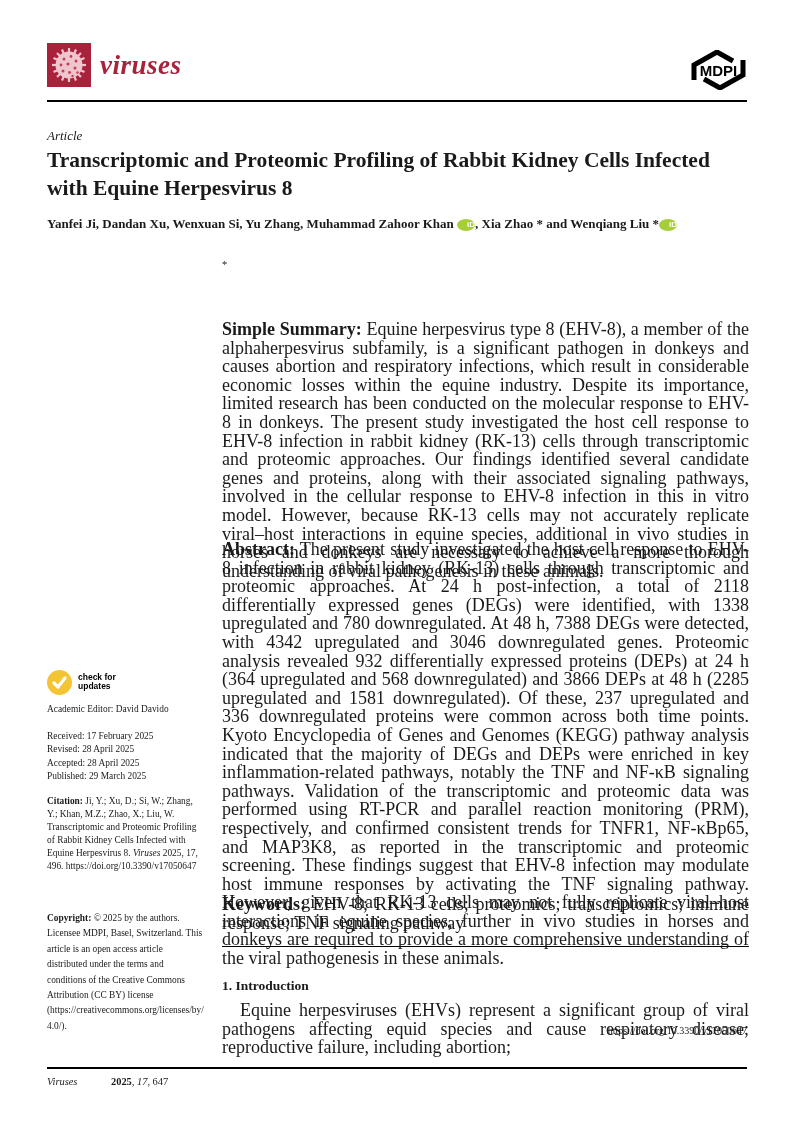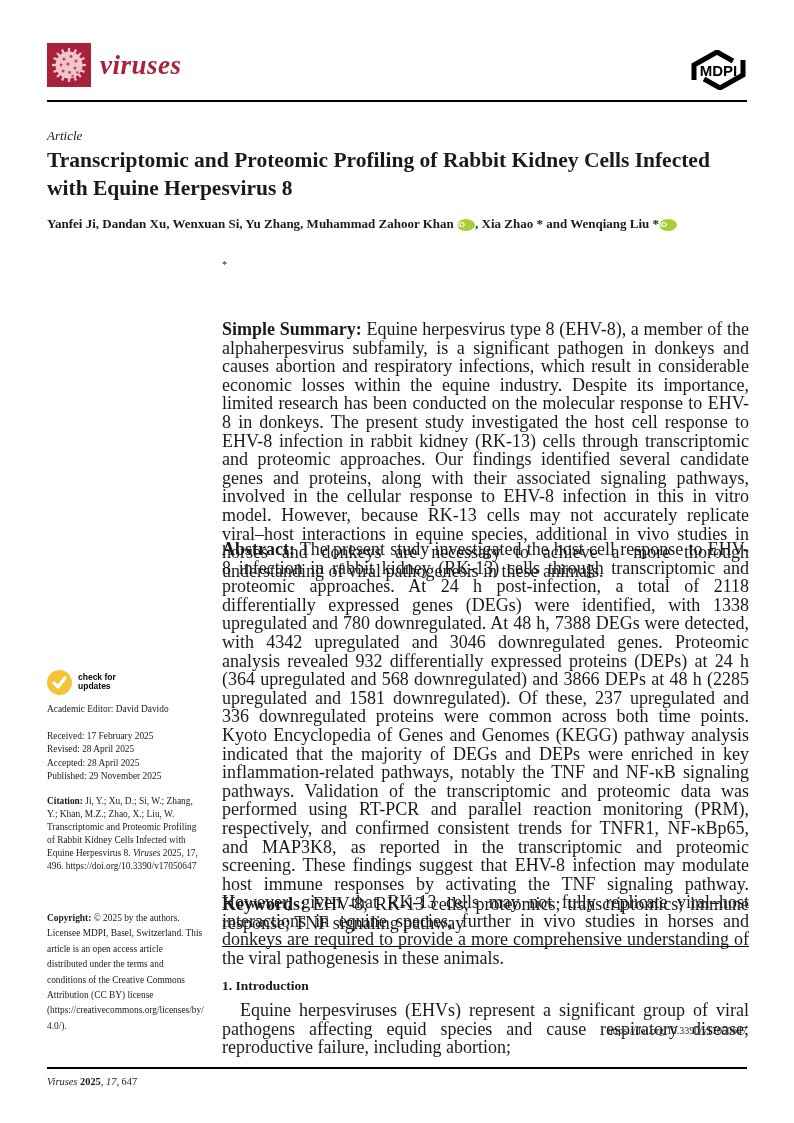--- a/index.html
+++ b/index.html
@@ -16,21 +16,21 @@
     color:#a8223c;letter-spacing:.5px;}
   #mdpi-logo{left:690px;top:50px;width:57px;height:40px;}
   #header-rule{left:47px;top:100px;width:700px;height:0;border-top:2px solid #000;}
 
   
   #article-type{left:47px;top:128px;font-size:13px;font-style:italic;}
   #page-title{left:47px;top:146px;width:705px;font-size:21.5px;line-height:28px;font-weight:bold;}
   #authors{left:47px;top:215px;width:712px;font-size:13px;font-weight:bold;line-height:17px;}
   .orcid{display:inline-block;width:18px;height:12px;border-radius:50%;background:#a6ce39;
     color:#fff;font-family:"Liberation Sans",sans-serif;font-size:8px;font-weight:bold;
-    text-align:left;line-height:12px;vertical-align:1px;}
+    text-align:right;line-height:12px;vertical-align:1px;}
 
   
   #affiliation{left:222px;top:258px;width:530px;font-size:10.4px;line-height:13.8px;}
   #correspondence{display:flex;}
   #correspondence .star{width:12px;flex:0 0 12px;}
 
   
   .bodytext{font-size:18px;line-height:18.6px;text-align:justify;}
   #simple-summary{left:222px;top:320px;width:527px;}
   #abstract{left:222px;top:540px;width:527px;}
@@ -53,21 +53,21 @@
   .ital{font-style:italic;}
 
   
   #intro-heading{left:222px;top:978px;font-size:13.5px;font-weight:bold;}
   #intro-para{left:222px;top:1001px;width:527px;text-indent:18px;}
 
   
   #footer-rule{left:47px;top:1067px;width:700px;height:0;border-top:2px solid #000;}
   #footer-left{left:47px;top:1076px;font-size:10.4px;}
   #footer-right{right:47px;top:1025px;font-size:10px;}
-  .bold{font-weight:bold;}
+  .bold{font-weight:bold;margin-left:31px;}
 </style>
 </head>
 <body>
 
 <div id="page">
 
   <svg id="logo-square" class="abs" viewBox="0 0 44 44" xmlns="http://www.w3.org/2000/svg">
     <rect x="0" y="0" width="44" height="44" fill="#a8223c"></rect>
     <g stroke="#f0c6ce" stroke-width="2.2">
       <line x1="22" y1="5" x2="22" y2="9"></line>
@@ -142,21 +142,21 @@
       <div>updates</div>
     </div>
   </div>
 
   <div id="academic-editor" class="abs side">Academic Editor: David Davido</div>
 
   <div id="dates" class="abs side">
     <div>Received: 17 February 2025</div>
     <div>Revised: 28 April 2025</div>
     <div>Accepted: 28 April 2025</div>
-    <div>Published: 29 November 2025</div>
+    <div>Published: 29 March 2025</div>
   </div>
 
   <div id="citation" class="abs side breaky"><span class="runin">Citation:</span><span> Ji, Y.; Xu, D.; Si, W.; Zhang, Y.; Khan, M.Z.; Zhao, X.; Liu, W. Transcriptomic and Proteomic Profiling of Rabbit Kidney Cells Infected with Equine Herpesvirus 8. </span><span class="ital">Viruses</span><span> 2025, 17, 496. https://doi.org/10.3390/v17050647</span></div>
 
   <div id="copyright" class="abs side breaky"><span class="runin">Copyright:</span><span> © 2025 by the authors. Licensee MDPI, Basel, Switzerland. This article is an open access article distributed under the terms and conditions of the Creative Commons Attribution (CC BY) license (https://creativecommons.org/licenses/by/4.0/).</span></div>
 
   <div id="intro-heading" class="abs">1. Introduction</div>
   <div id="intro-para" class="abs bodytext">Equine herpesviruses (EHVs) represent a significant group of viral pathogens affecting equid species and cause respiratory disease; reproductive failure, including abortion;</div>
 
   <div id="footer-rule" class="abs"></div>

